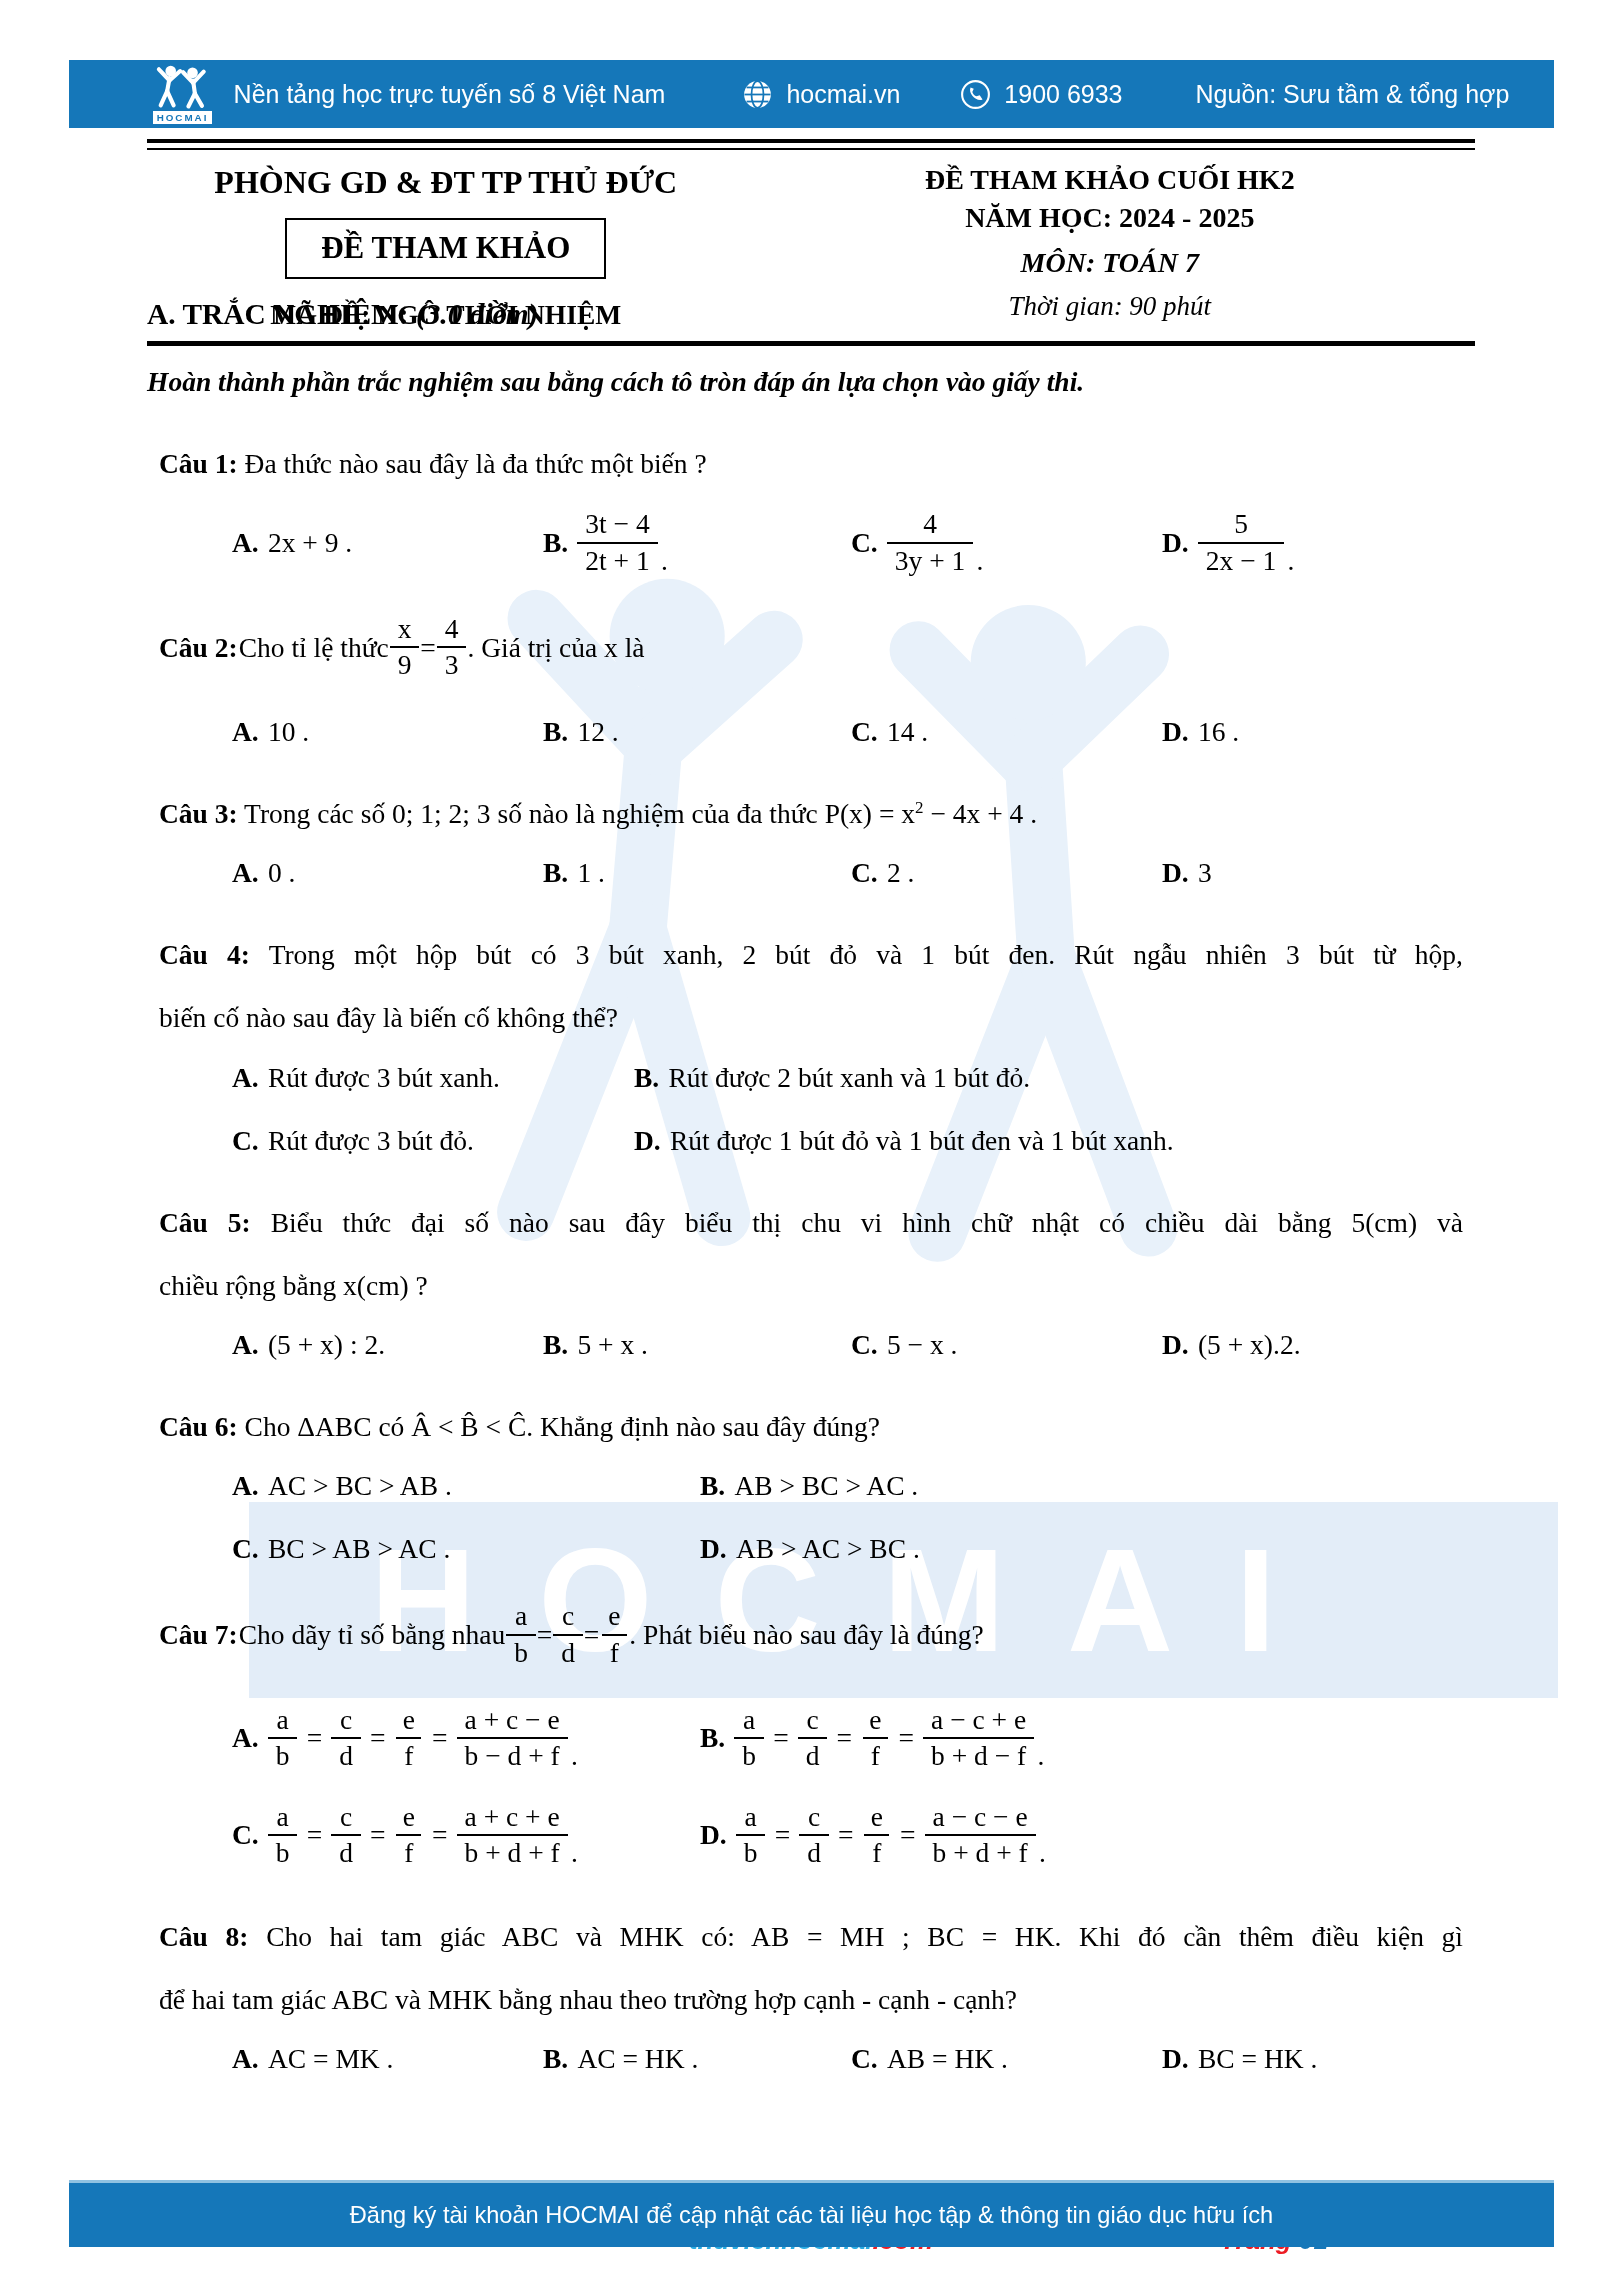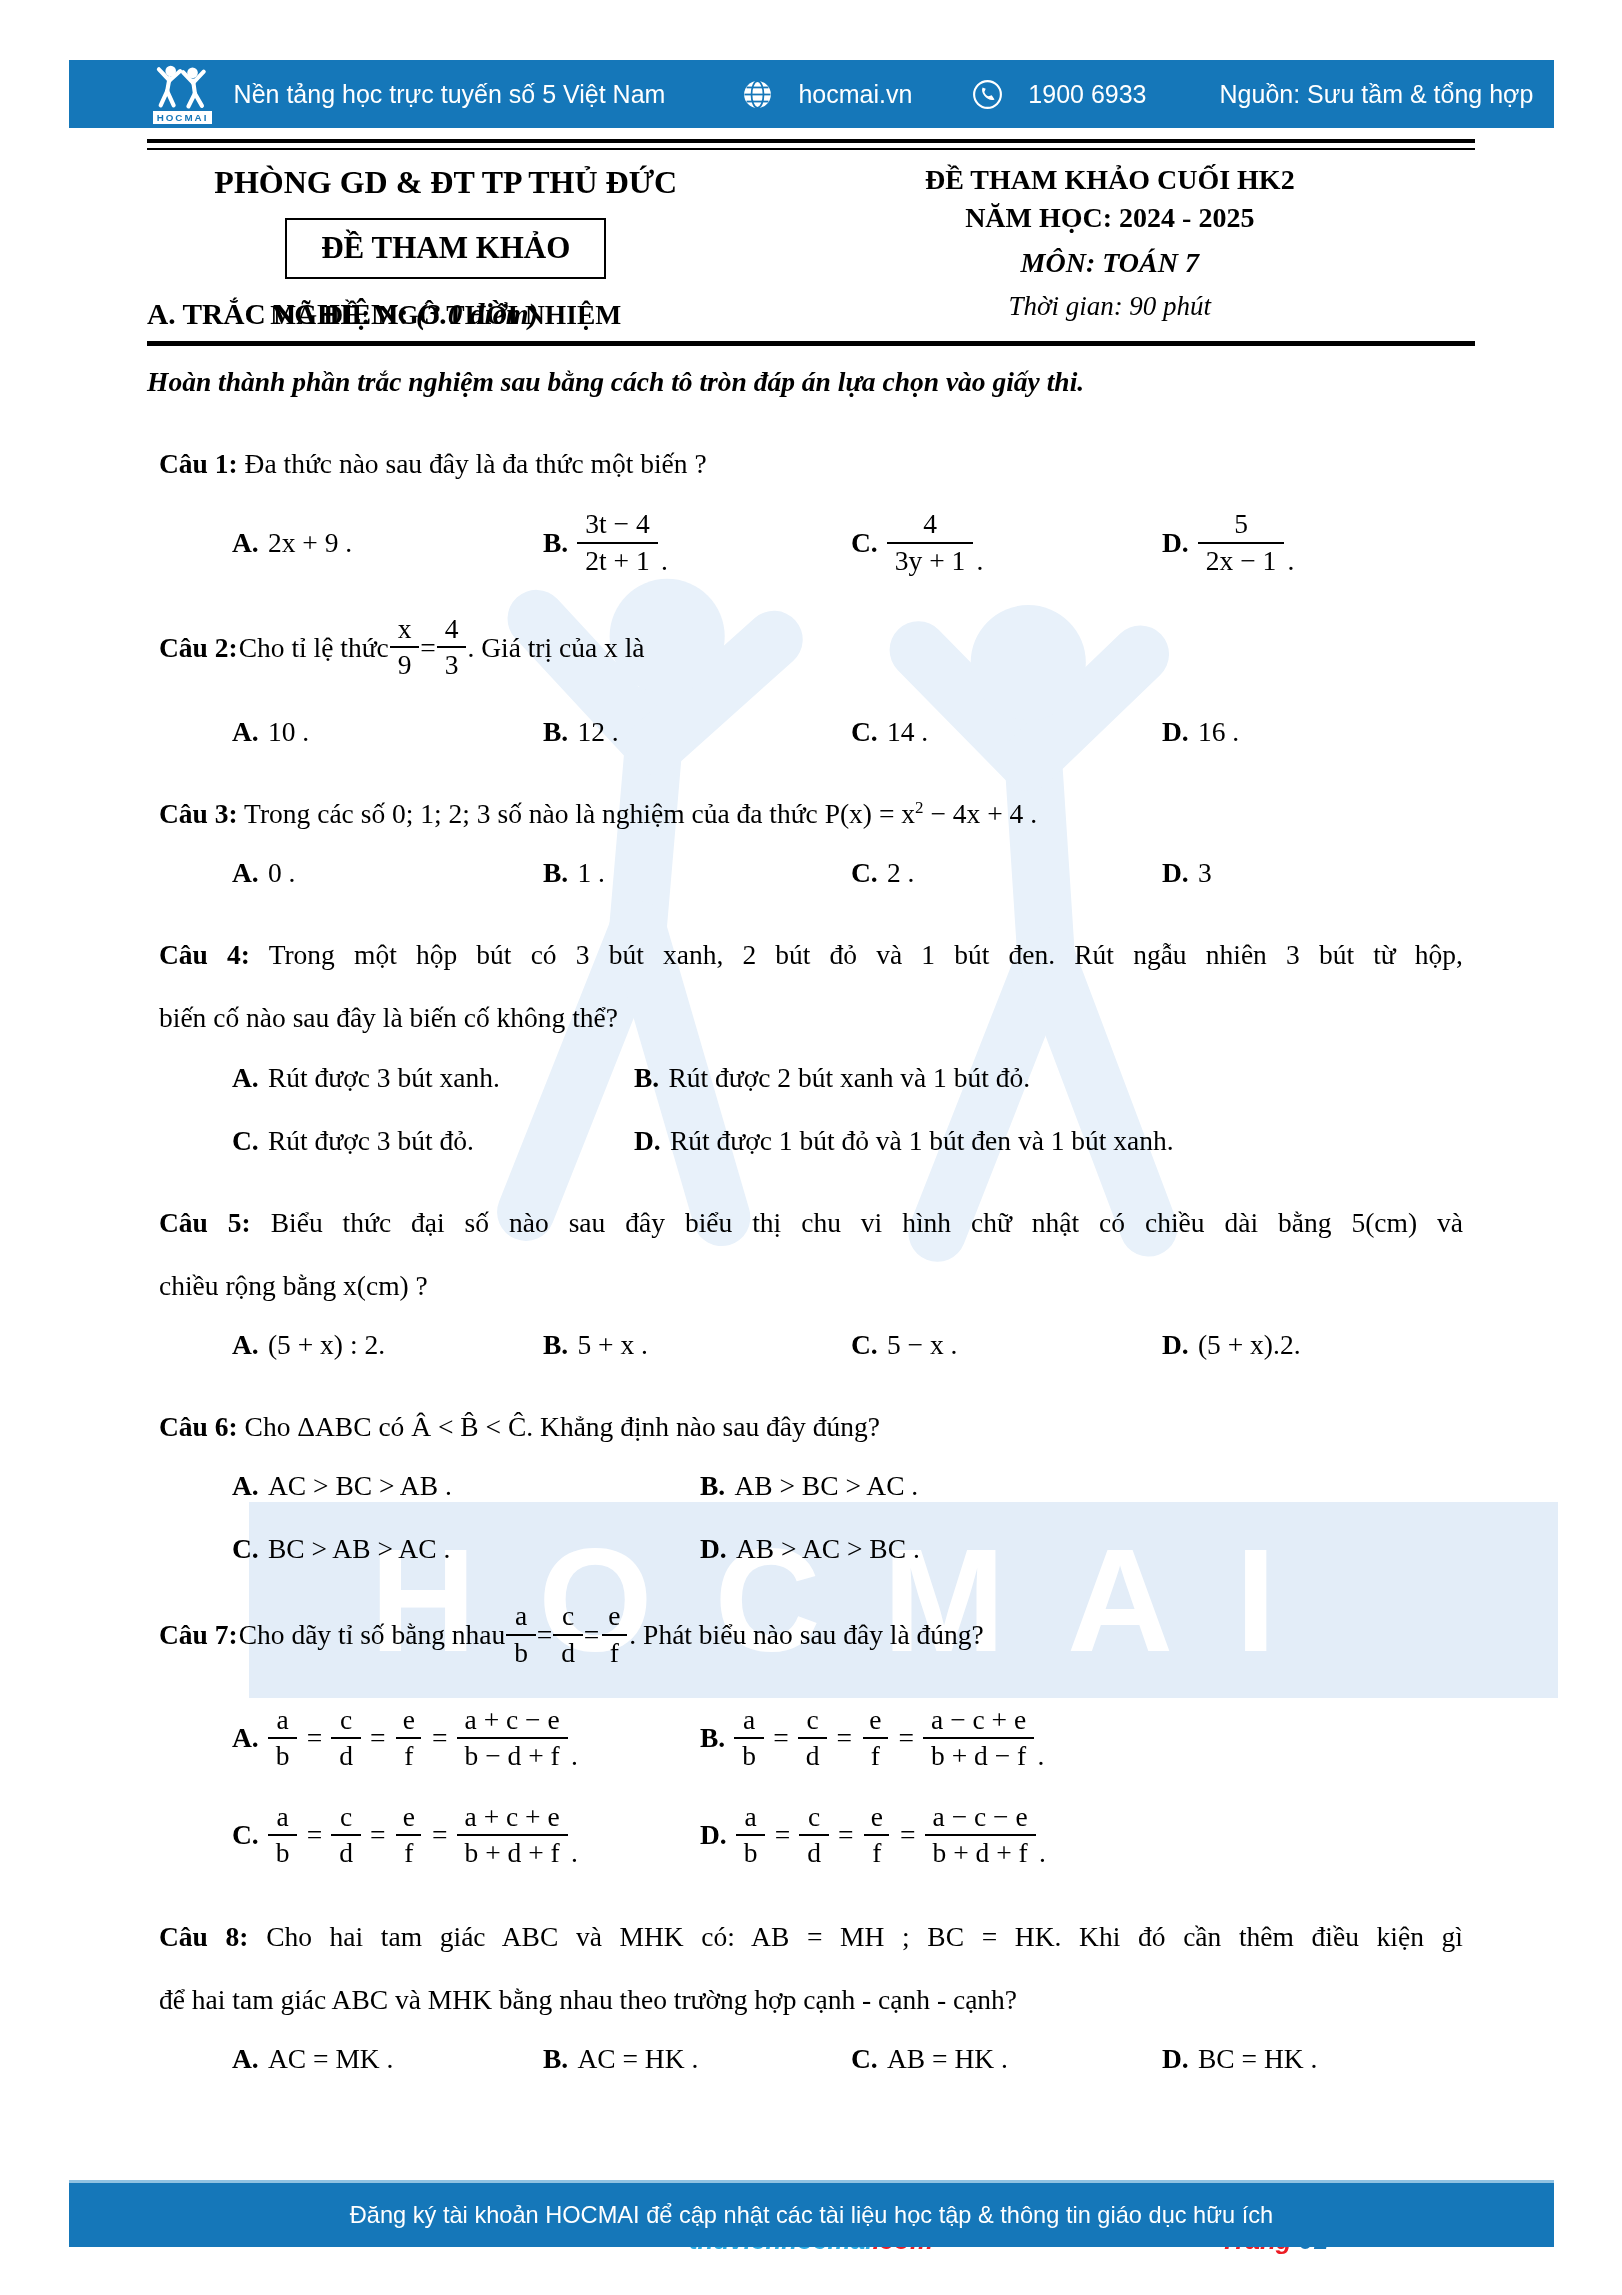--- a/index.html
+++ b/index.html
@@ -13,21 +13,21 @@
   .wm-band-text { margin-left:121px; font-family:"Liberation Sans",sans-serif; font-weight:700;
                   font-size:147px; line-height:1; color:#ffffff; letter-spacing:62px; white-space:nowrap; }
 
   
   .banner { position:absolute; left:69px; top:60px; width:1485px; height:68px; background:#1577b9;
             display:flex; align-items:center; font-family:"Liberation Sans",sans-serif; color:#fff; z-index:2; }
   .logo { display:flex; flex-direction:column; align-items:center; margin-left:82px; }
   .logo-box { background:#fff; color:#1577b9; font-weight:700; font-size:9.8px; letter-spacing:2px;
               padding:0.7px 3.9px; margin-top:1.3px; line-height:1.2; }
   .tagline { font-size:25px; margin-left:19.6px; }
-  .banner-item { display:flex; align-items:center; gap:25px; font-size:25px; }
+  .banner-item { display:flex; align-items:center; gap:13px; font-size:25px; }
   .bi-web { margin-left:77px; }
   .bi-phone { margin-left:60px; }
   .source { font-size:25px; margin-left:73px; }
 
   
   .doc-header { position:absolute; left:147px; top:139px; width:1328px; z-index:2; }
   .double-rule { height:4.6px; border-top:4.6px solid #000; border-bottom:2.6px solid #000; }
   .header-cols { display:flex; margin-top:14.4px; }
   .col-left  { width:45%; text-align:center; }
   .col-right { width:55%; text-align:center; }
@@ -115,21 +115,21 @@
             <path d="M73 50 L62 72"></path>
             <path d="M73 50 L85 71"></path>
           <path d="M70 32 L53 14"></path>
             <path d="M70 32 L88 13"></path>
         </g>
         <circle cx="32" cy="12" r="9" fill="#fff"></circle>
           <circle cx="69" cy="15" r="9" fill="#fff"></circle>
       </svg>
       <div class="logo-box">HOCMAI</div>
     </div>
-    <div class="tagline">Nền tảng học trực tuyến số 5 Việt Nam</div>
+    <div class="tagline">Nền tảng học trực tuyến số 8 Việt Nam</div>
     <div class="banner-item bi-web">
       <svg width="31" height="31" viewBox="0 0 44 44" aria-hidden="true">
         <circle cx="22" cy="22" r="19" fill="#fff"></circle>
         <g stroke="#1577b9" stroke-width="2.5" fill="none">
           <ellipse cx="22" cy="22" rx="8.5" ry="19"></ellipse>
           <path d="M3.5 22 h37"></path>
             <path d="M6.5 12 h31"></path>
             <path d="M6.5 32 h31"></path>
         </g>
       </svg>

